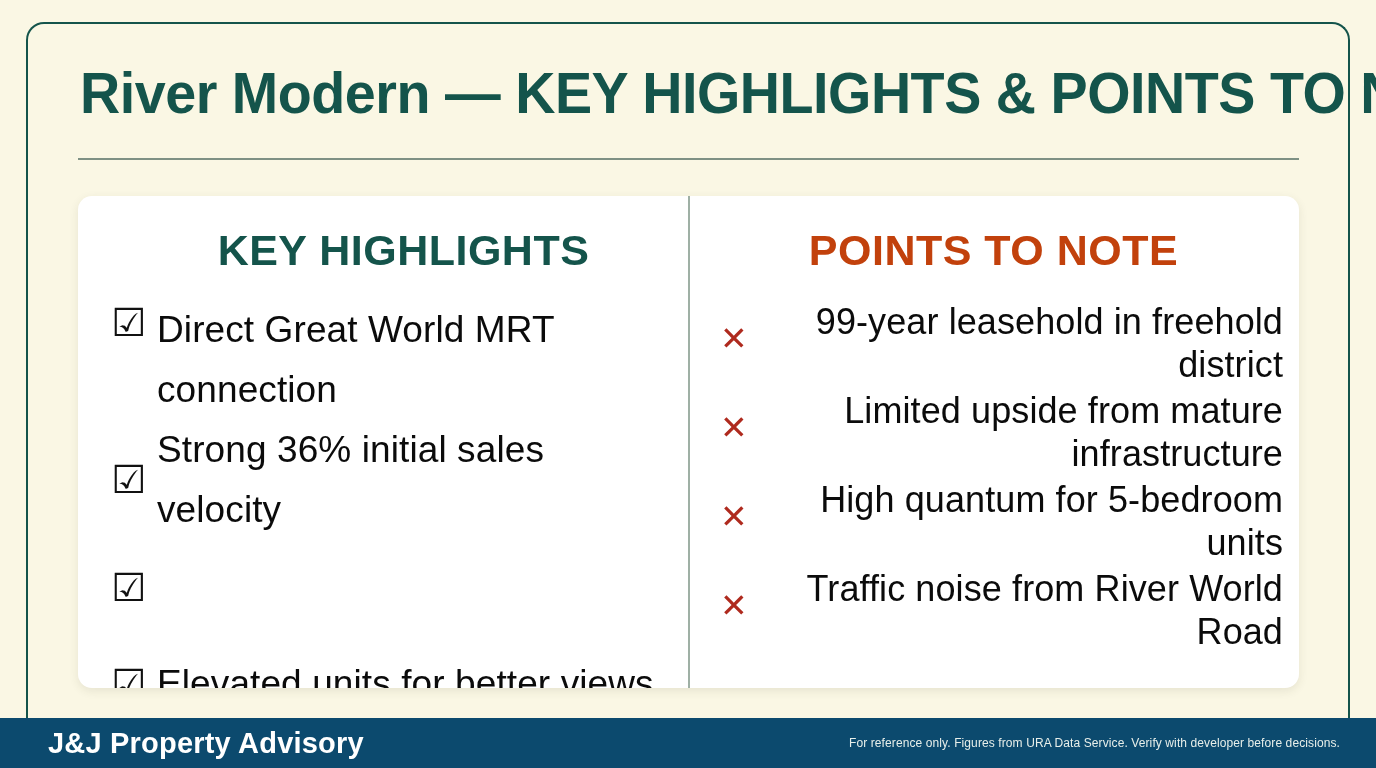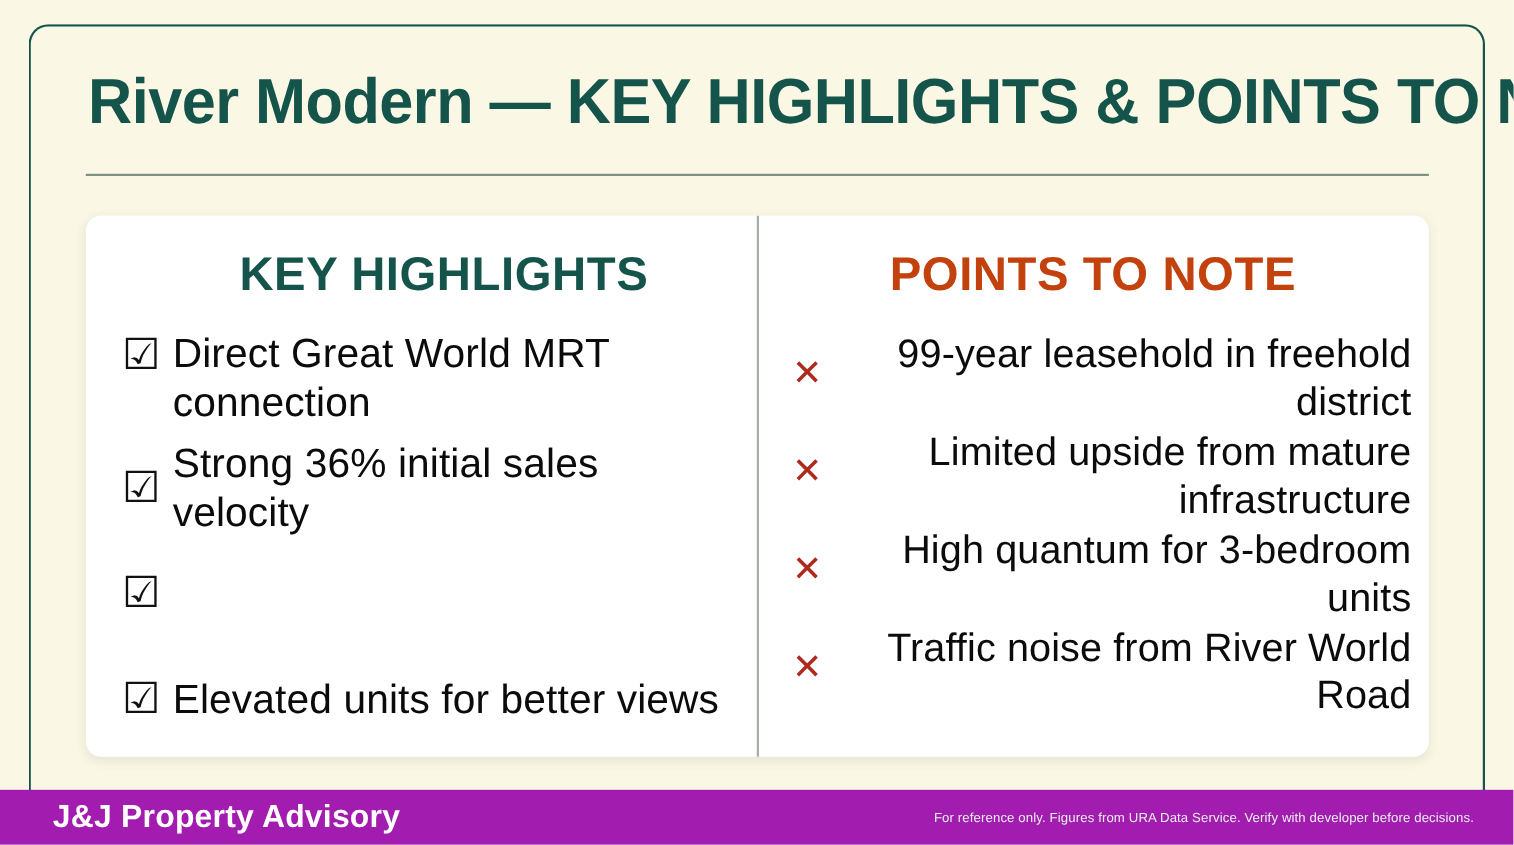--- a/index.html
+++ b/index.html
@@ -134,31 +134,31 @@
   .mark-x { color: #AF2A1E; font-size: 33px; font-weight: bold; }
   .items-right .mark { padding-top: 16px; }
 
   .item-text {
     font-family: "Liberation Sans Narrow", "Liberation Sans", sans-serif;
     color: #0B0B0B;
     font-size: 37px;
     line-height: 44px;
     letter-spacing: 0.1px;
   }
-  .items-left .item-text { font-size: 37px; line-height: 44px; }
+  .items-left .item-text { font-size: 37px; line-height: 60px; }
   .items-right .item-text { font-size: 36px; line-height: 43px; text-align: right; }
 
   
   .footer {
     position: absolute;
     left: 0;
     top: 718px;
     width: 1376px;
     height: 50px;
-    background: #a21caf;
+    background: #0c4a6e;
     display: flex;
     align-items: center;
     justify-content: space-between;
     box-sizing: border-box;
     padding: 0 36px 0 48px;
   }
   .brand {
     color: #FFFFFF;
     font-family: "Liberation Sans Narrow", "Liberation Sans", sans-serif;
     font-weight: bold;
@@ -215,21 +215,21 @@
         <li class="item">
           <span class="mark mark-x">✕</span>
           <span class="item-text">99-year leasehold in freehold district</span>
         </li>
         <li class="item">
           <span class="mark mark-x">✕</span>
           <span class="item-text">Limited upside from mature infrastructure</span>
         </li>
         <li class="item">
           <span class="mark mark-x">✕</span>
-          <span class="item-text">High quantum for 3-bedroom units</span>
+          <span class="item-text">High quantum for 5-bedroom units</span>
         </li>
         <li class="item">
           <span class="mark mark-x">✕</span>
           <span class="item-text">Traffic noise from River World Road</span>
         </li>
       </ul>
     </div>
 
   </div>
 

